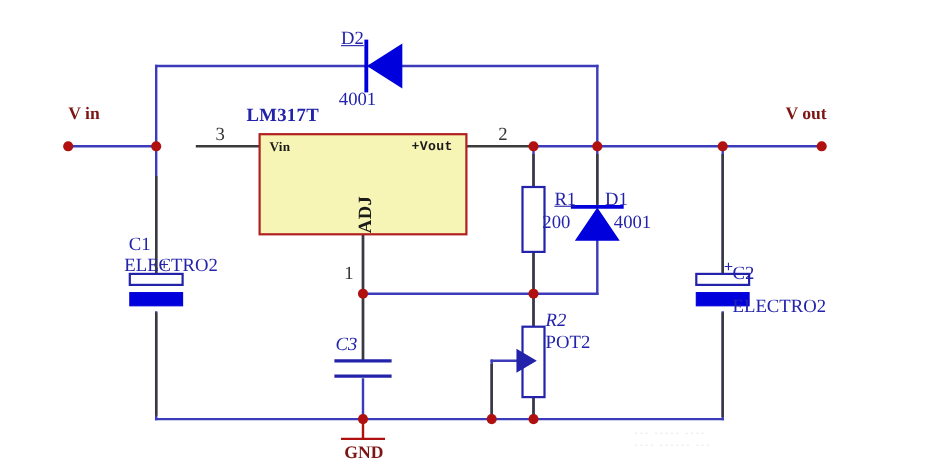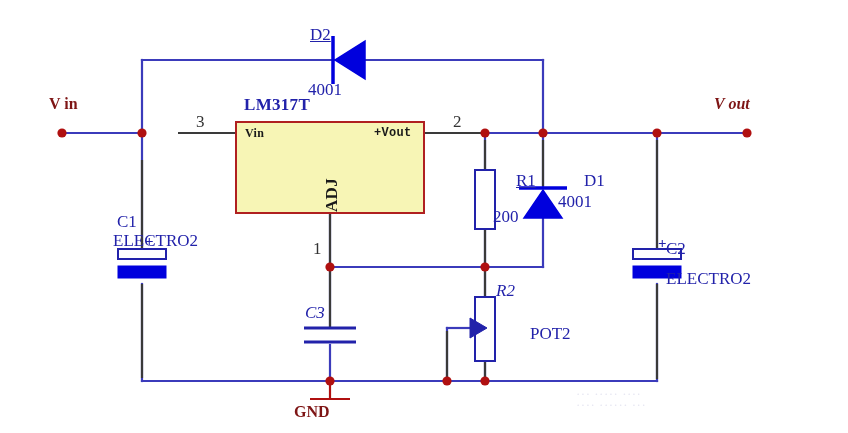--- a/index.html
+++ b/index.html
@@ -195,47 +195,47 @@
       <circle cx="543" cy="133" r="4.6"></circle>
       <circle cx="657" cy="133" r="4.6"></circle>
       <circle cx="330" cy="267" r="4.6"></circle>
       <circle cx="485" cy="267" r="4.6"></circle>
       <circle cx="330" cy="381" r="4.6"></circle>
       <circle cx="447" cy="381" r="4.6"></circle>
       <circle cx="485" cy="381" r="4.6"></circle>
     </g>
   </svg>
 
-  <div class="lbl lbl-blue lbl-bold-serif" style="left:244px; top:96px;">LM317T</div>
+  <div class="lbl lbl-blue lbl-bold-serif" style="left:224px; top:96px;">LM317T</div>
 
   <div class="lbl lbl-black lbl-bold-serif" style="left:245px; top:127px;">Vin</div>
 
   <div class="lbl lbl-black lbl-bold-serif" style="left:374px; top:127px;font-family:Liberation Mono, monospace;">+Vout</div>
 
   <div class="lbl lbl-adj lbl-bold-serif" style="left:323px; top:212px;">ADJ</div>
 
   <div class="lbl lbl-pinnum" style="left:196px; top:113px;">3</div>
   <div class="lbl lbl-pinnum" style="left:453px; top:113px;">2</div>
   <div class="lbl lbl-pinnum" style="left:313px; top:240px;">1</div>
 
-  <div class="lbl lbl-red" style="left:49px; top:96px;">V in</div>
-  <div class="lbl lbl-red" style="left:714px; top:96px;font-style:italic;">V out</div>
-  <div class="lbl lbl-red" style="left:294px; top:404px;text-align:right;">GND</div>
+  <div class="lbl lbl-red" style="left:62px; top:96px;">V in</div>
+  <div class="lbl lbl-red" style="left:714px; top:96px;">V out</div>
+  <div class="lbl lbl-red" style="left:313px; top:404px;text-align:right;">GND</div>
 
   <div class="lbl lbl-blue" style="left:310px; top:26px;text-decoration:underline;">D2</div>
   <div class="lbl lbl-blue" style="left:308px; top:81px;">4001</div>
 
-  <div class="lbl lbl-blue" style="left:584px; top:172px;">D1</div>
+  <div class="lbl lbl-blue" style="left:550px; top:172px;">D1</div>
   <div class="lbl lbl-blue" style="left:558px; top:193px;">4001</div>
 
-  <div class="lbl lbl-blue" style="left:516px; top:172px;text-decoration:underline;">R1</div>
-  <div class="lbl lbl-blue" style="left:493px; top:193px;margin-top:15px;">200</div>
+  <div class="lbl lbl-blue" style="left:504px; top:172px;text-decoration:underline;">R1</div>
+  <div class="lbl lbl-blue" style="left:493px; top:193px;">200</div>
 
   <div class="lbl lbl-blue" style="left:496px; top:282px;font-style:italic;">R2</div>
-  <div class="lbl lbl-blue" style="left:496px; top:325px;margin-left:34px;">POT2</div>
+  <div class="lbl lbl-blue" style="left:496px; top:302px;">POT2</div>
 
   <div class="lbl lbl-blue" style="left:117px; top:213px;text-align:right;">C1</div>
   <div class="lbl lbl-blue" style="left:113px; top:232px;">ELECTRO2</div>
   <div class="lbl lbl-plus" style="left:145px; top:234px;">+</div>
 
   <div class="lbl lbl-blue" style="left:666px; top:240px;">C2</div>
   <div class="lbl lbl-blue" style="left:666px; top:270px;">ELECTRO2</div>
   <div class="lbl lbl-plus" style="left:658px; top:236px;">+</div>
 
   <div class="lbl lbl-blue" style="left:305px; top:304px;font-style:italic;">C3</div>

